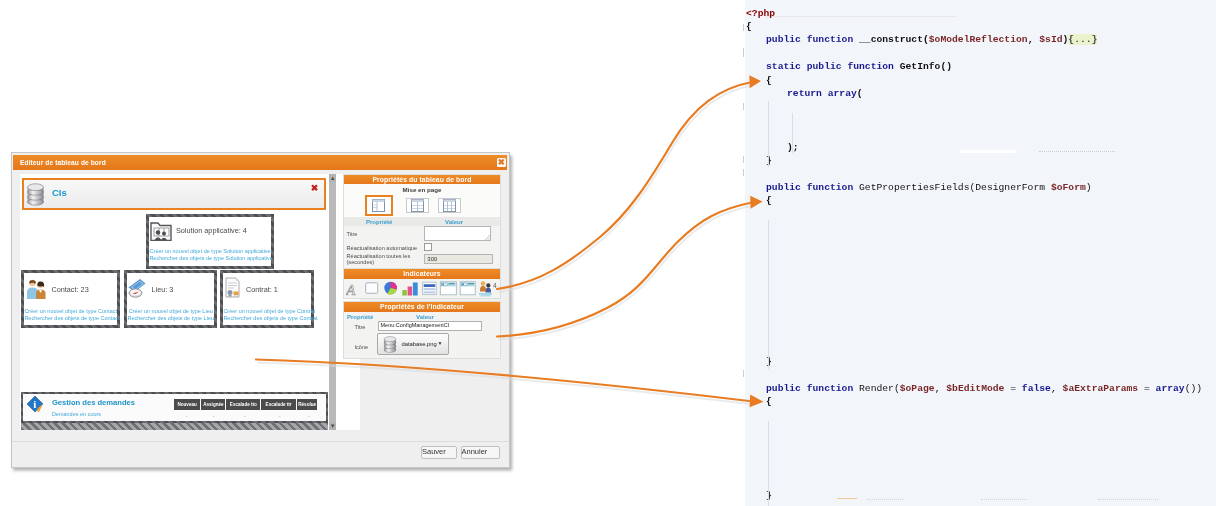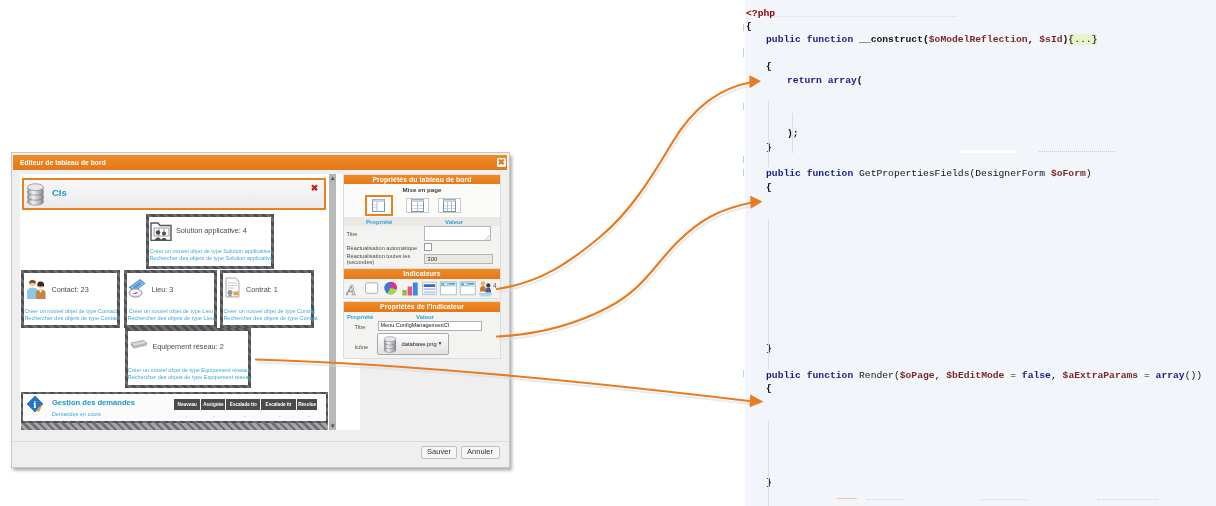--- a/index.html
+++ b/index.html
@@ -39,30 +39,31 @@
 .th{display:inline-block;background:#4b4b4b;color:#fff;font-size:4.6px;font-weight:bold;text-align:center;height:11.5px;line-height:12px;margin-right:1px;vertical-align:top;overflow:hidden}
 
 #sbar{position:absolute;left:317.4px;top:21px;width:7.5px;height:256px;background:#b9b9b9}
 .sarr{position:absolute;left:0;width:7.5px;height:8px;background:#b3b3b3;color:#4e4e4e;font-size:6px;line-height:8px;text-align:center}
 
 .sect{position:absolute;left:331.5px;width:156px;background:#f3f3f1;border:1px solid #ddddda}
 .ohead{background:linear-gradient(#ef8c26,#e4771b);color:#fff;font-weight:bold;font-size:6.8px;text-align:center;height:10px;line-height:10px;letter-spacing:.1px}
 .plabel{position:absolute;font-size:5.6px;color:#4c4c4c;line-height:6.5px}
 .pvhead{position:absolute;font-size:6px;font-weight:bold;color:#3a9fd0}
 
-.btn{position:absolute;top:293px;height:10.5px;background:#f6f6f6;border:1px solid #bfbfbf;border-radius:2px;font-size:7.5px;color:#333;text-align:center;line-height:10.5px}
+.btn{position:absolute;top:293px;height:10.5px;background:#f6f6f6;border:1px solid #bfbfbf;border-radius:2px;font-size:7.5px;color:#333;line-height:10.5px}
 </style></head>
 <body>
 <div id="code">
 <div style="position:absolute;left:21px;top:15.5px;width:191px;height:1px;background:#e7e7ec"></div>
 <div id="codelines">
 <div><span class="php">&lt;?php</span></div>
 <div>{</div>
 <div class="i1"><span class="kw">public function</span> __construct(<span class="vr">$oModelReflection</span>, <span class="vr">$sId</span>)<span class="el">{...}</span></div>
 <div></div>
+<div class="i1"><span class="kw">static public function</span> GetInfo()</div>
 <div class="i1">{</div>
 <div class="i2"><span class="kw">return array</span>(</div>
 <div></div>
 <div></div>
 <div></div>
 <div class="i2">);</div>
 <div class="i1">}</div>
 <div></div>
 <div class="i1"><span class="kw">public function</span> <span class="nm">GetPropertiesFields(DesignerForm</span> <span class="vr">$oForm</span><span class="nm">)</span></div>
 <div class="i1">{</div>
@@ -194,29 +195,20 @@
           <line x1="4" y1="8.5" x2="13" y2="8.5" stroke="#c0c0c6" stroke-width=".8"></line>
           <line x1="4" y1="11" x2="10" y2="11" stroke="#c0c0c6" stroke-width=".8"></line>
         <circle cx="6" cy="15.5" r="2.5" fill="#8a97a8"></circle>
           <path d="M3.5,19.5 q2.5,-3.5 5,0 z" fill="#8a97a8"></path>
         <rect x="9.5" y="14.5" width="5" height="3.5" fill="#e8a33c"></rect>
           <path d="M9.5,18.5 h5 v1.5 h-5 z" fill="#c8c8cc"></path>
       </svg>
       <div class="ctitle" style="left:22.5px;top:12px">Contrat: 1</div>
       <div class="clinks" style="top:34.5px">Créer un nouvel objet de type Contrat<br>Rechercher des objets de type Contrat</div>
     </div>
-    <div class="card" style="left:104.3px;top:153.5px;width:120.6px;height:54.5px">
-      <svg style="position:absolute;left:0.5px;top:8.5px" width="20" height="11" viewBox="0 0 20 11">
-        <path d="M3,4 L16,1.5 L19,4.5 L6,7.5 Z" fill="#d8d8dc" stroke="#88888e" stroke-width=".7"></path>
-        <path d="M3,4 L6,7.5 L6,9.5 L3,6 Z" fill="#9a9aa2"></path>
-        <path d="M6,7.5 L19,4.5 L19,6.5 L6,9.5 Z" fill="#b8b8c0"></path>
-      </svg>
-      <div class="ctitle" style="left:24.7px;top:11.5px">Equipement réseau: 2</div>
-      <div class="clinks" style="top:36px">Créer un nouvel objet de type Equipement réseau<br>Rechercher des objets de type Equipement réseau</div>
-    </div>
     <div id="gestion">
       <svg style="position:absolute;left:3px;top:1.5px" width="19" height="19" viewBox="0 0 19 19">
         <path d="M9,1 L17,9 L9,17 L1,9 Z" fill="#2276c8" stroke="#1a5a9a" stroke-width=".6"></path>
         <path d="M13,12 L17,9 L13,17 L10,16 Z" fill="#e8a33c"></path>
         <text x="8.7" y="13" font-family="Liberation Serif,serif" font-size="11" font-weight="bold" fill="#fff" text-anchor="middle">i</text>
       </svg>
       <div class="t">Gestion des demandes</div>
       <div class="l">Demandes en cours</div>
       <div style="position:absolute;left:151px;top:5px;white-space:nowrap"><span class="th" style="width:26.5px">Nouveau</span><span class="th" style="width:24px">Assignée</span><span class="th" style="width:34px">Escalade tto</span><span class="th" style="width:34.5px">Escalade ttr</span><span class="th" style="width:20.5px">Résolue</span></div>
       <div style="position:absolute;left:151px;top:19.5px;width:142px;font-size:5px;color:#999">

